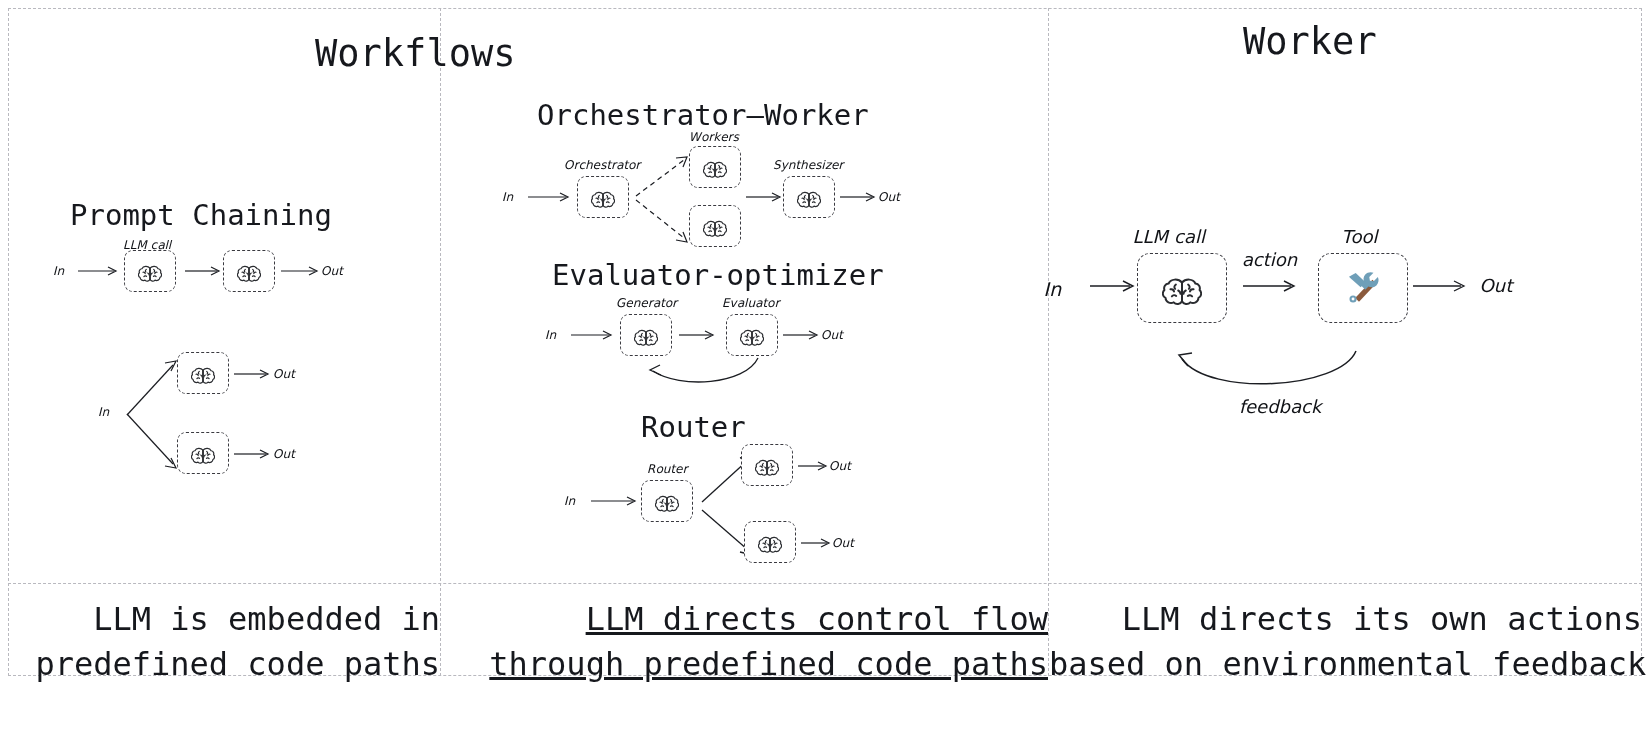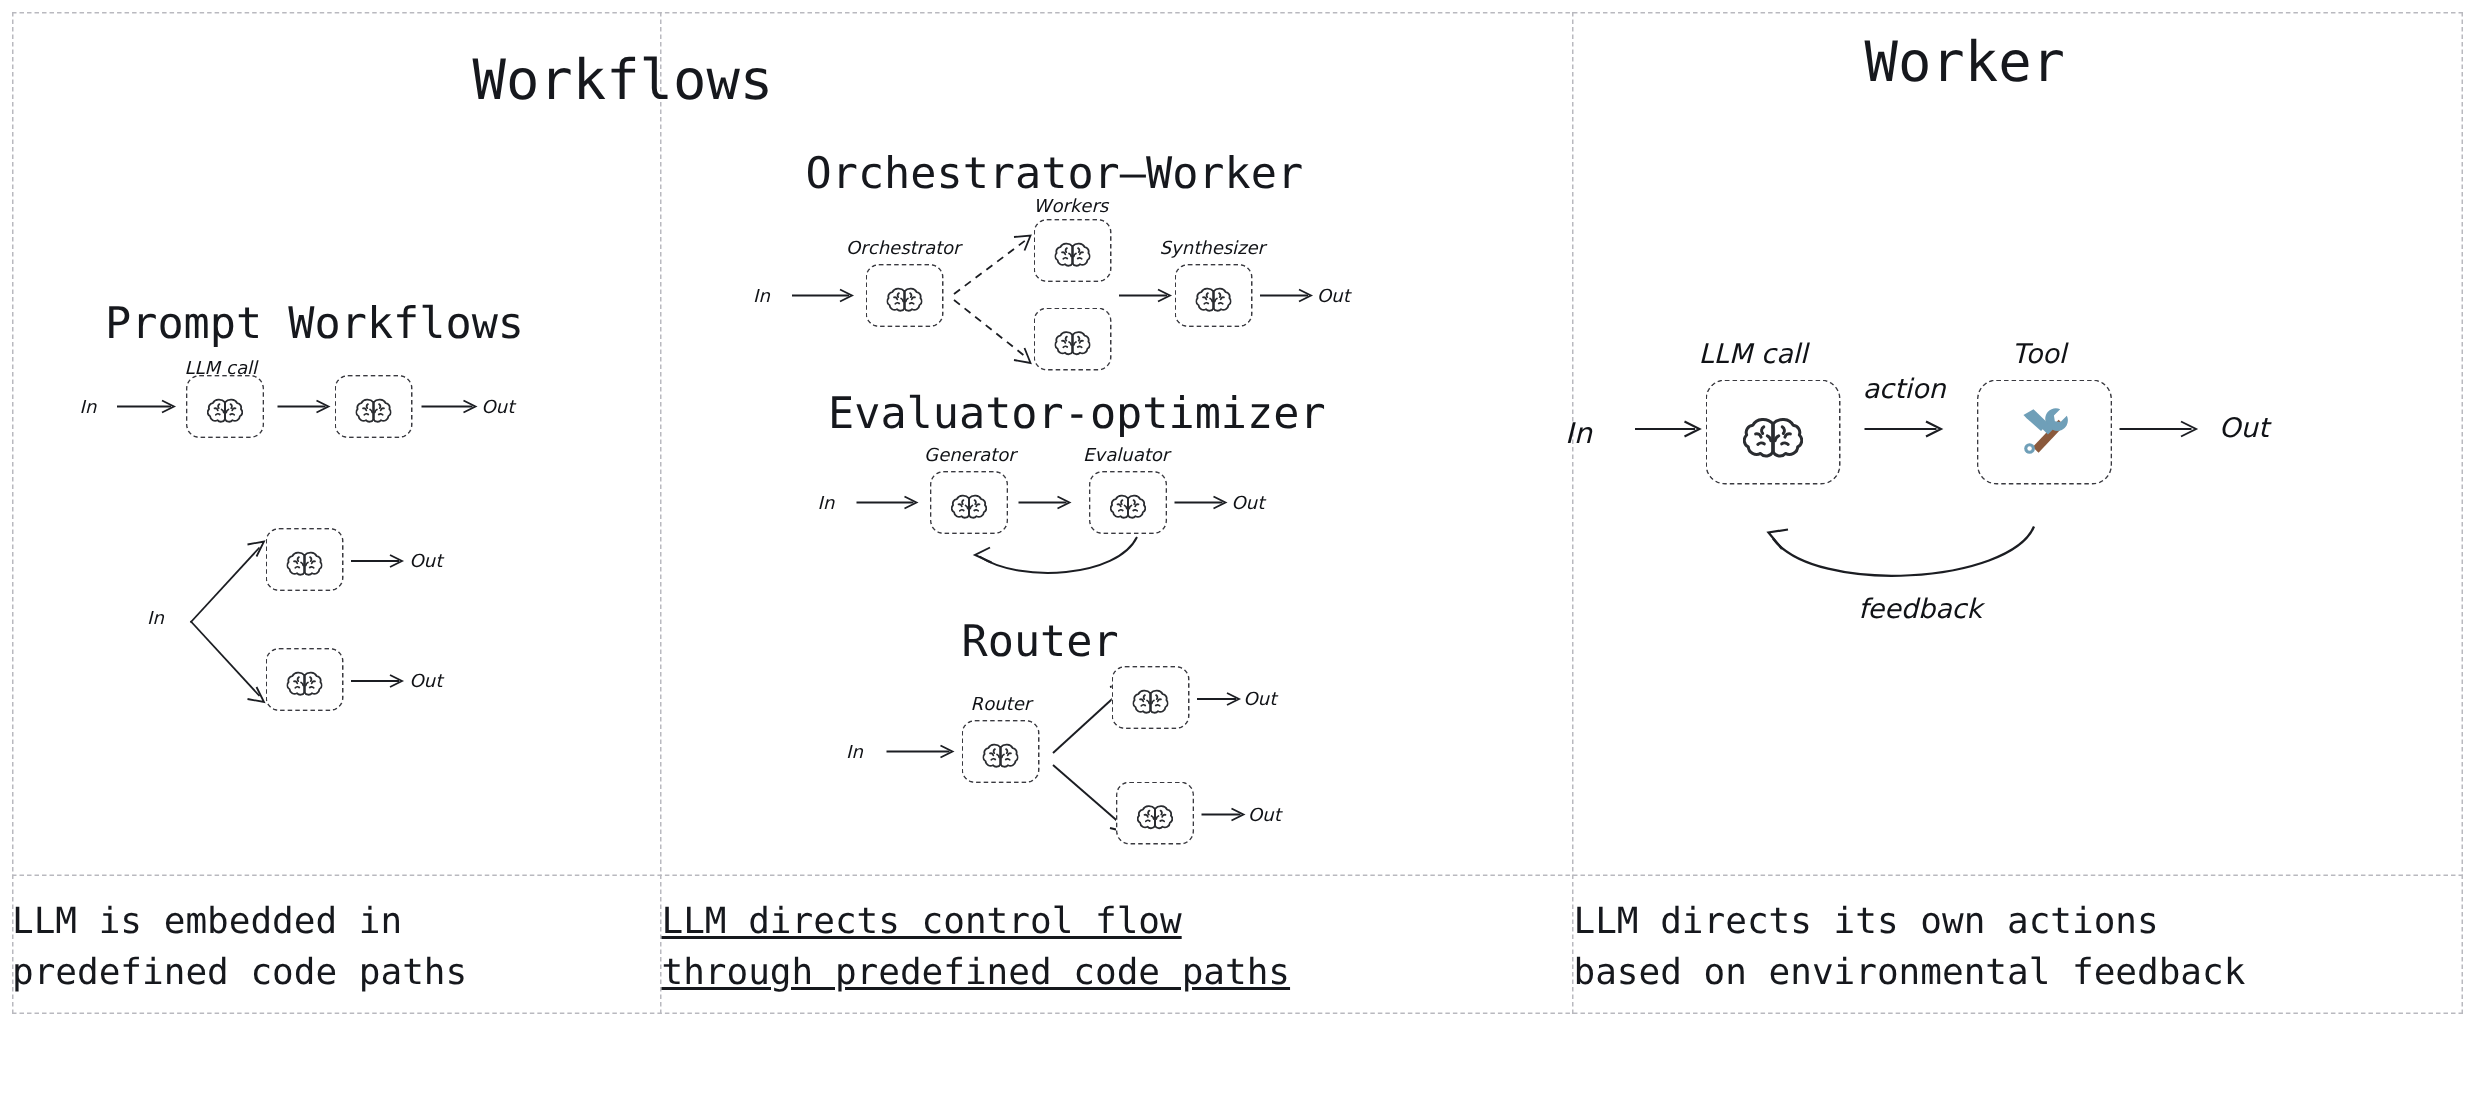--- a/index.html
+++ b/index.html
@@ -56,23 +56,23 @@
   .sec-title {
     position: absolute;
     font-family: "DejaVu Sans Mono", monospace;
     font-size: 29px;
     color: #16181d;
     white-space: nowrap;
   }
   .caption {
     position: absolute;
     font-family: "DejaVu Sans Mono", monospace;
-    font-size: 24px;
+    font-size: 32px;
     color: #16181d;
-    text-align: left;
+    text-align: right;
     line-height: 1.42;
     white-space: pre;
   }
 
   
   .hand {
     position: absolute;
     font-family: "DejaVu Sans", sans-serif;
     color: #101216;
     white-space: nowrap;
@@ -140,21 +140,21 @@
 <div id="page">
 
   <div class="frame"></div>
   <div class="vdiv v1"></div>
   <div class="vdiv v2"></div>
   <div class="hdiv h1"></div>
 
   <div class="col-title" style="left:315px; top:32px;">Workflows</div>
   <div class="col-title" style="left:1243px; top:20px;">Worker</div>
 
-  <div class="sec-title" style="left:70px; top:198px;">Prompt Workflows</div>
+  <div class="sec-title" style="left:70px; top:198px;">Prompt Chaining</div>
 
   <div class="hand io" style="left:54px; top:264px;">In</div>
   <svg class="arrow" style="left:78px; top:264px;" width="46" height="14">
     <line x1="0" y1="7" x2="36" y2="7" stroke-width="1.2"></line>
       <path d="M30 3 L38 7 L30 11" stroke-width="1.2"></path>
   </svg>
 
   <div class="hand lbl" style="left:124px; top:238px;">LLM call</div>
   <div class="node sm" style="left:124px; top:250px;">
     <svg class="brain" width="24" height="23" viewBox="0 0 22 21">

